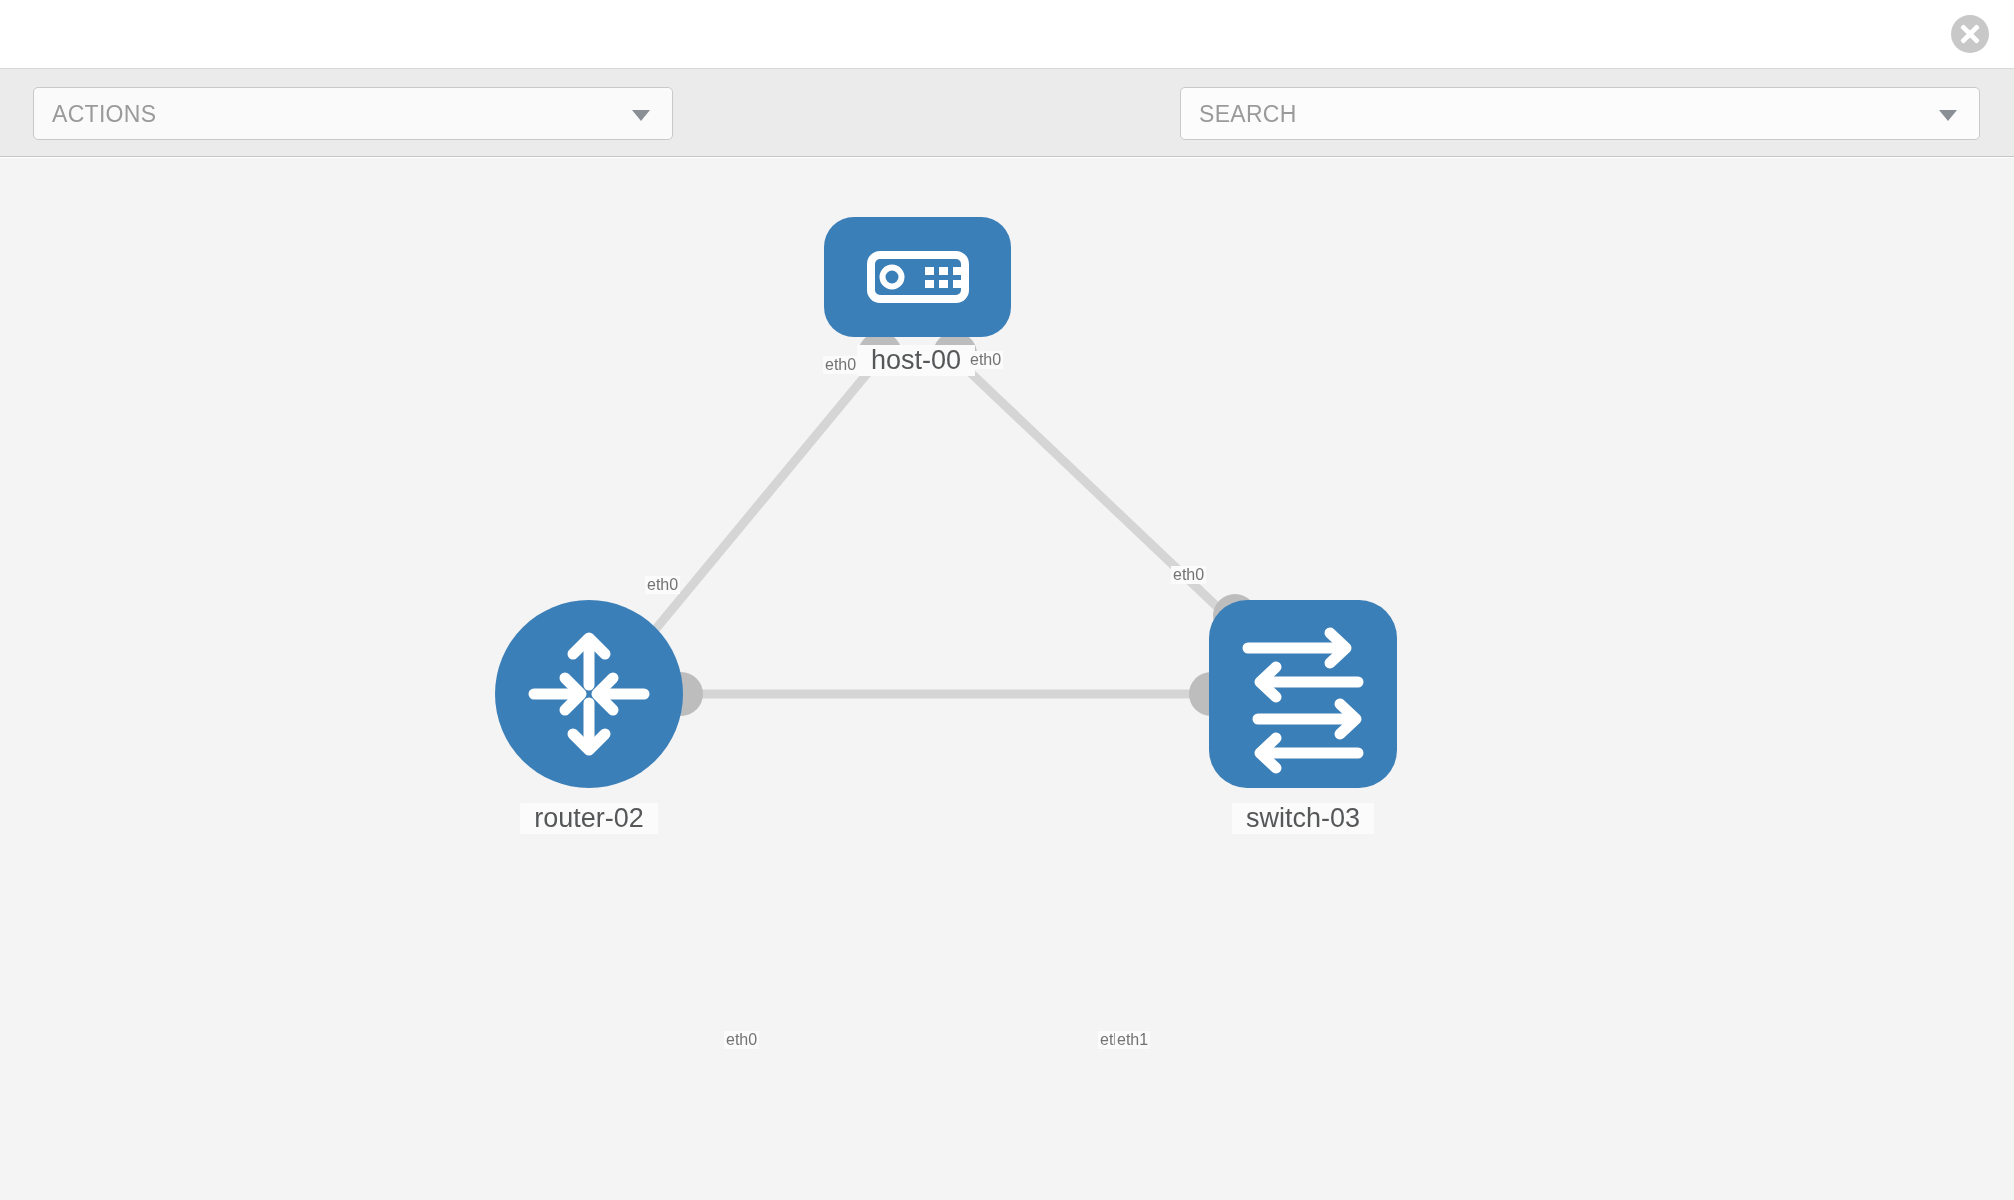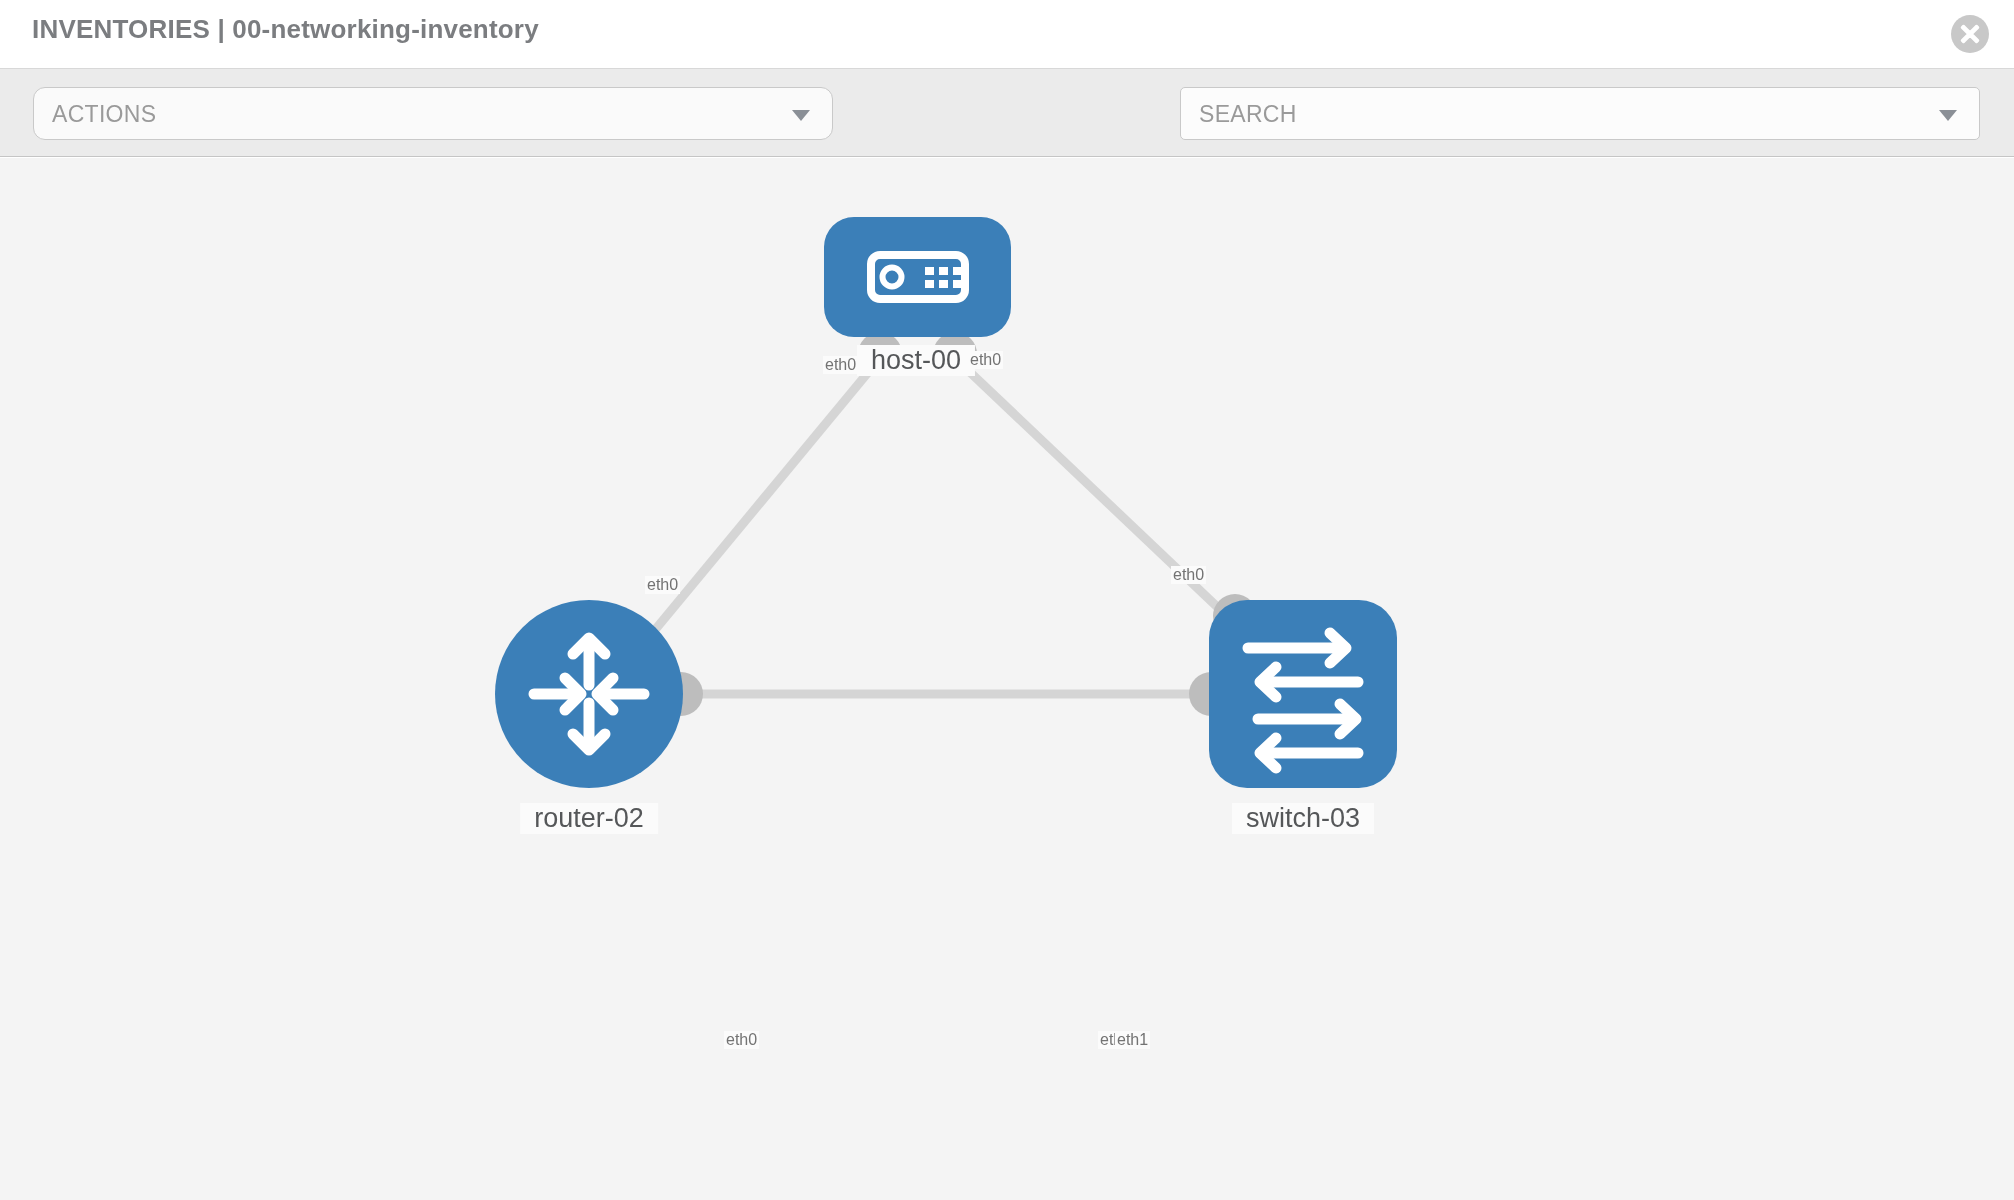--- a/index.html
+++ b/index.html
@@ -57,25 +57,25 @@
     left: 0; top: 69px;
     width: 2014px;
     height: 88px;
     background: #ebebeb;
     border-bottom: 1px solid #c5c5c5;
   }
   .actions-select {
     position: absolute;
     left: 33px;
     top: 18px;
-    width: 800px;
+    width: 640px;
     height: 53px;
     background: #fafafa;
     border: 1px solid #c9c9c9;
-    border-radius: 12px;
+    border-radius: 5px;
   }
   .actions-select .sel-label {
     position: absolute;
     left: 18px;
     top: 13px;
     font-size: 23px;
     color: #9a9a9a;
     letter-spacing: 0.3px;
   }
   .caret {
@@ -224,21 +224,20 @@
     background: #3b7fb8;
     cursor: pointer;
   }
 </style>
 </head>
 <body>
 
 <div id="app">
 
   <div class="header">
-    <div class="header-title">INVENTORIES | 00-networking-inventory</div>
     <div class="close-btn">
       <svg width="38" height="38" viewBox="0 0 38 38">
         <path d="M12.5 11 L19 17.5 L25.5 11 L27 12.5 L20.5 19 L27 25.5 L25.5 27 L19 20.5 L12.5 27 L11 25.5 L17.5 19 L11 12.5 Z" fill="#ffffff" stroke="#ffffff" stroke-width="2.5" stroke-linejoin="round"></path>
       </svg>
     </div>
   </div>
 
   <div class="toolbar">
 
     <div class="actions-select">

